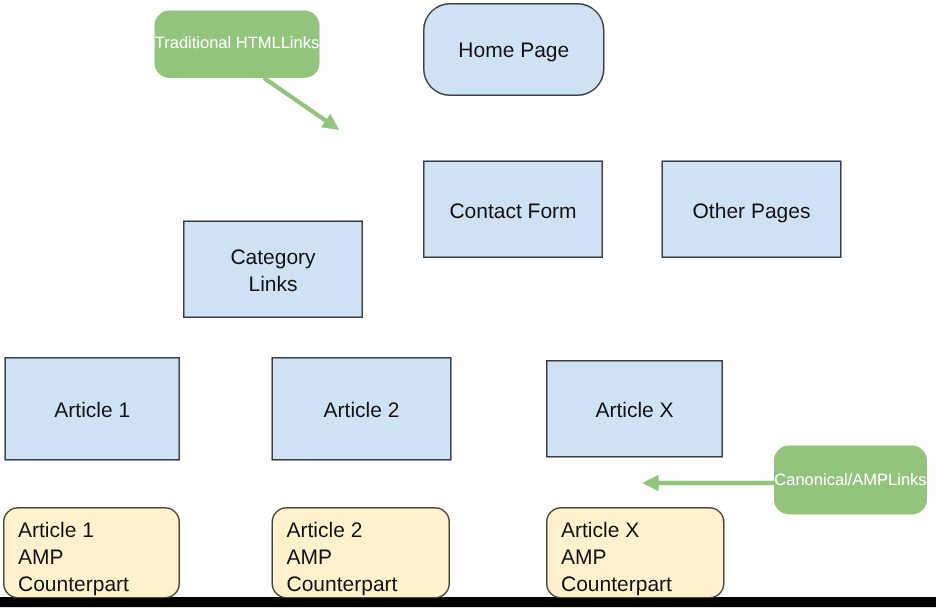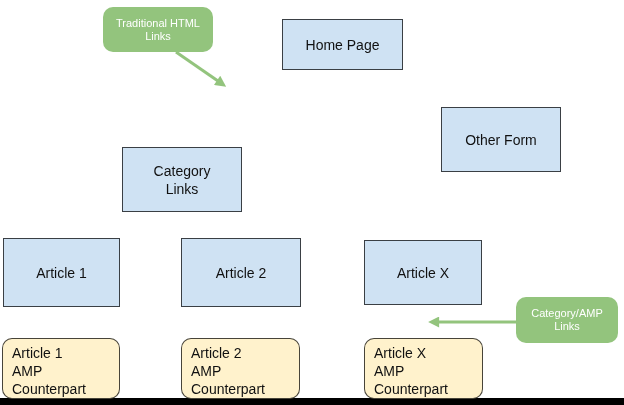--- a/index.html
+++ b/index.html
@@ -33,21 +33,21 @@
     justify-content: flex-start;
     padding: 5px 4px 0 9px;
     text-align: left;
   }
   .annot {
     position: absolute;
     box-sizing: border-box;
     background: #93c47d;
     border-radius: 10px;
     display: flex;
-    flex-direction: column;
+    flex-direction: row;
     align-items: center;
     justify-content: center;
     color: #ffffff;
     font-size: 11px;
     line-height: 13px;
     text-align: center;
     z-index: 2;
   }
   .arrows {
     position: absolute;
@@ -74,30 +74,33 @@
   <svg class="arrows" width="624" height="405" viewBox="0 0 624 405">
     <defs>
       <marker id="ah" viewBox="0 0 10 10" refX="1" refY="5" markerWidth="13" markerHeight="11" orient="auto" markerUnits="userSpaceOnUse">
         <path d="M0,0 L10,5 L0,10 z" fill="#93c47d"></path>
       </marker>
     </defs>
     <line x1="176" y1="52" x2="218" y2="81" stroke="#93c47d" stroke-width="3" marker-end="url(#ah)"></line>
     <line x1="516" y1="322" x2="438" y2="322" stroke="#93c47d" stroke-width="3" marker-end="url(#ah)"></line>
   </svg>
 
-  <div class="box blue" style="left:282px; top:19px; width:121px; height:51px;">
+  <div class="box blue" style="left:282px; top:2px; width:121px; height:62px;border-radius:18px;">
     <div>Home Page</div>
   </div>
 
   <div class="box blue" style="left:122px; top:107px; width:120px; height:65px;margin-top:40px;">
     <div>Category</div>
     <div>Links</div>
   </div>
+  <div class="box blue" style="left:282px; top:107px; width:120px; height:65px;">
+    <div>Contact Form</div>
+  </div>
   <div class="box blue" style="left:441px; top:107px; width:120px; height:65px;">
-    <div>Other Form</div>
+    <div>Other Pages</div>
   </div>
 
   <div class="box blue" style="left:3px; top:238px; width:117px; height:69px;">
     <div>Article 1</div>
   </div>
   <div class="box blue" style="left:181px; top:238px; width:120px; height:69px;">
     <div>Article 2</div>
   </div>
   <div class="box blue" style="left:364px; top:240px; width:118px; height:65px;">
     <div>Article X</div>
@@ -117,17 +120,17 @@
     <div>Article X</div>
     <div>AMP</div>
     <div>Counterpart</div>
   </div>
 
   <div class="annot" style="left:103px; top:7px; width:110px; height:45px;">
     <div>Traditional HTML</div>
     <div>Links</div>
   </div>
   <div class="annot" style="left:516px; top:297px; width:102px; height:46px;">
-    <div>Category/AMP</div>
+    <div>Canonical/AMP</div>
     <div>Links</div>
   </div>
 
 </div>
 
 </body></html>

